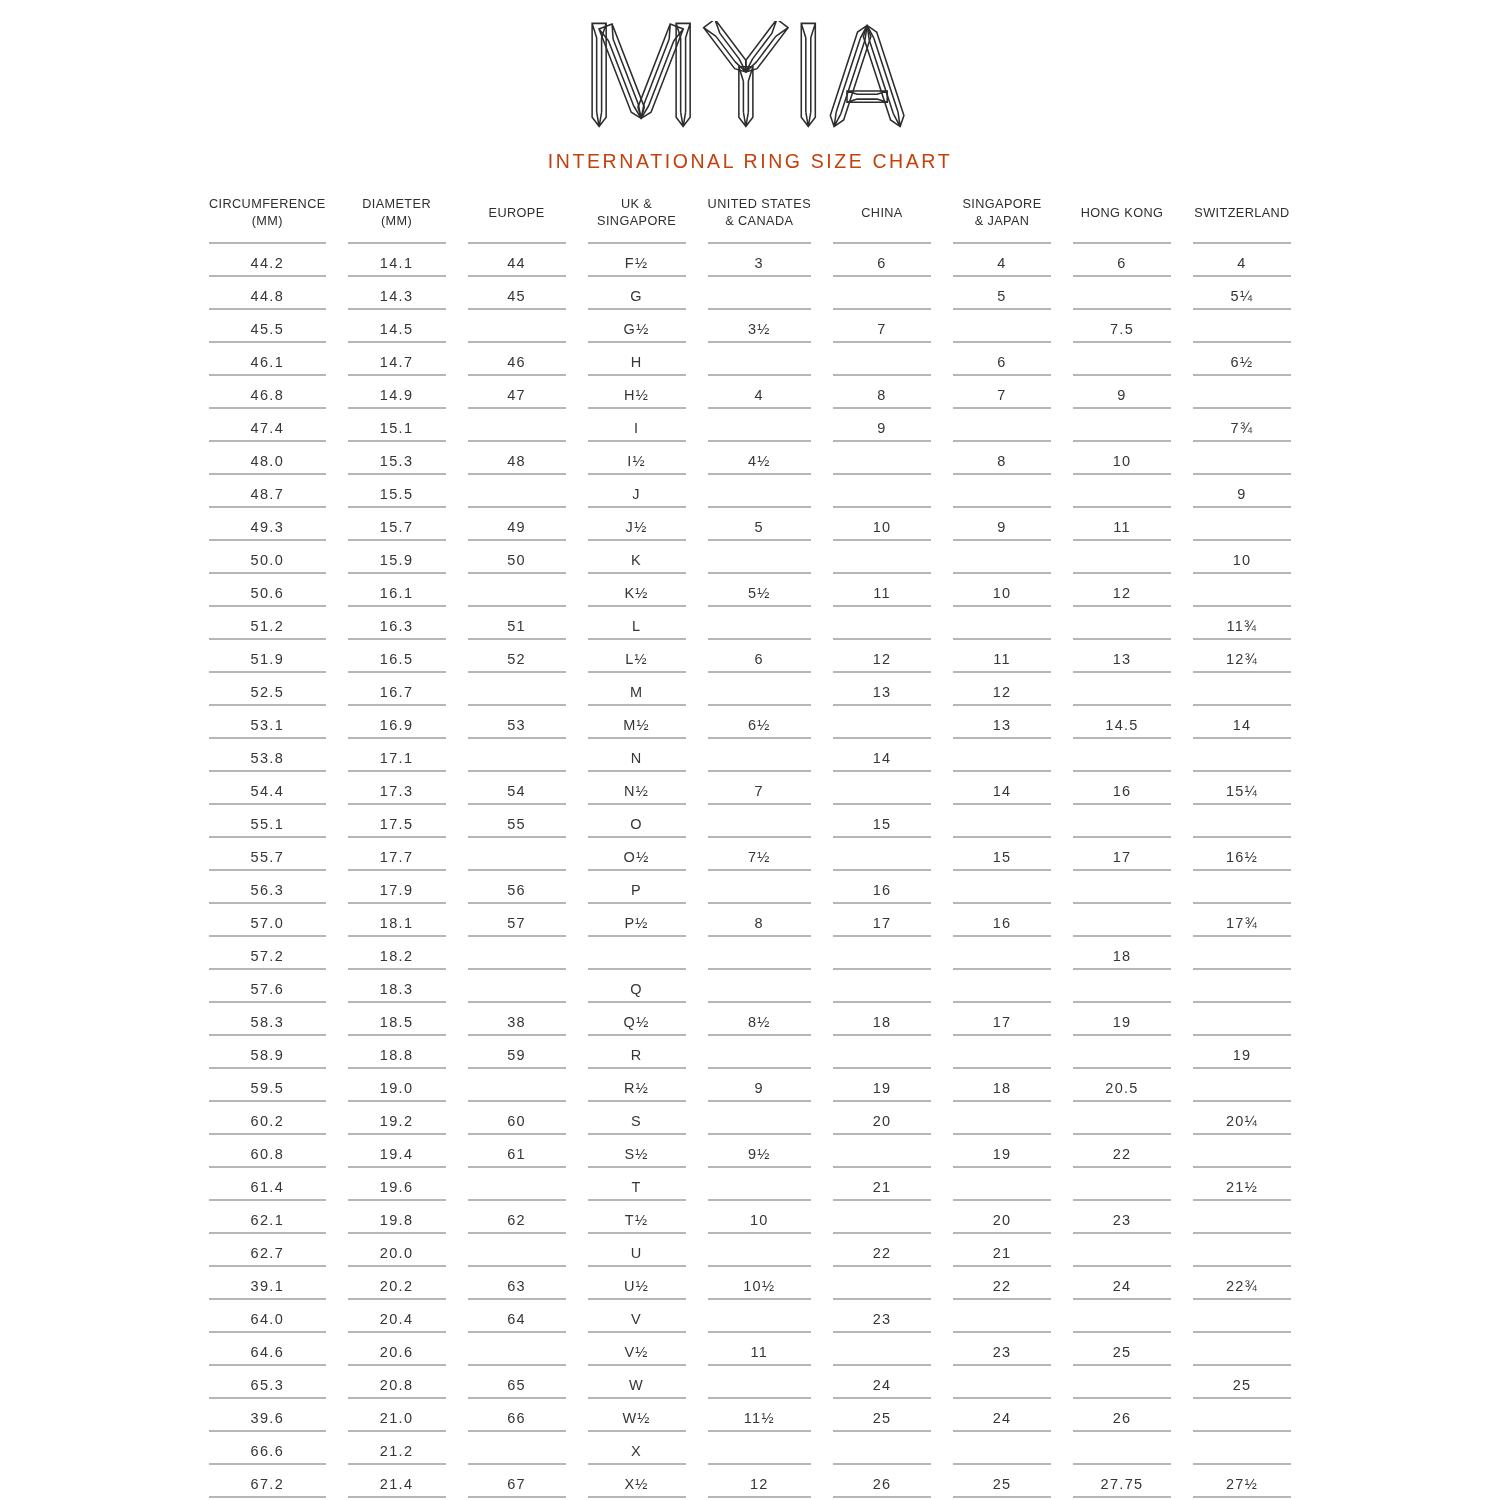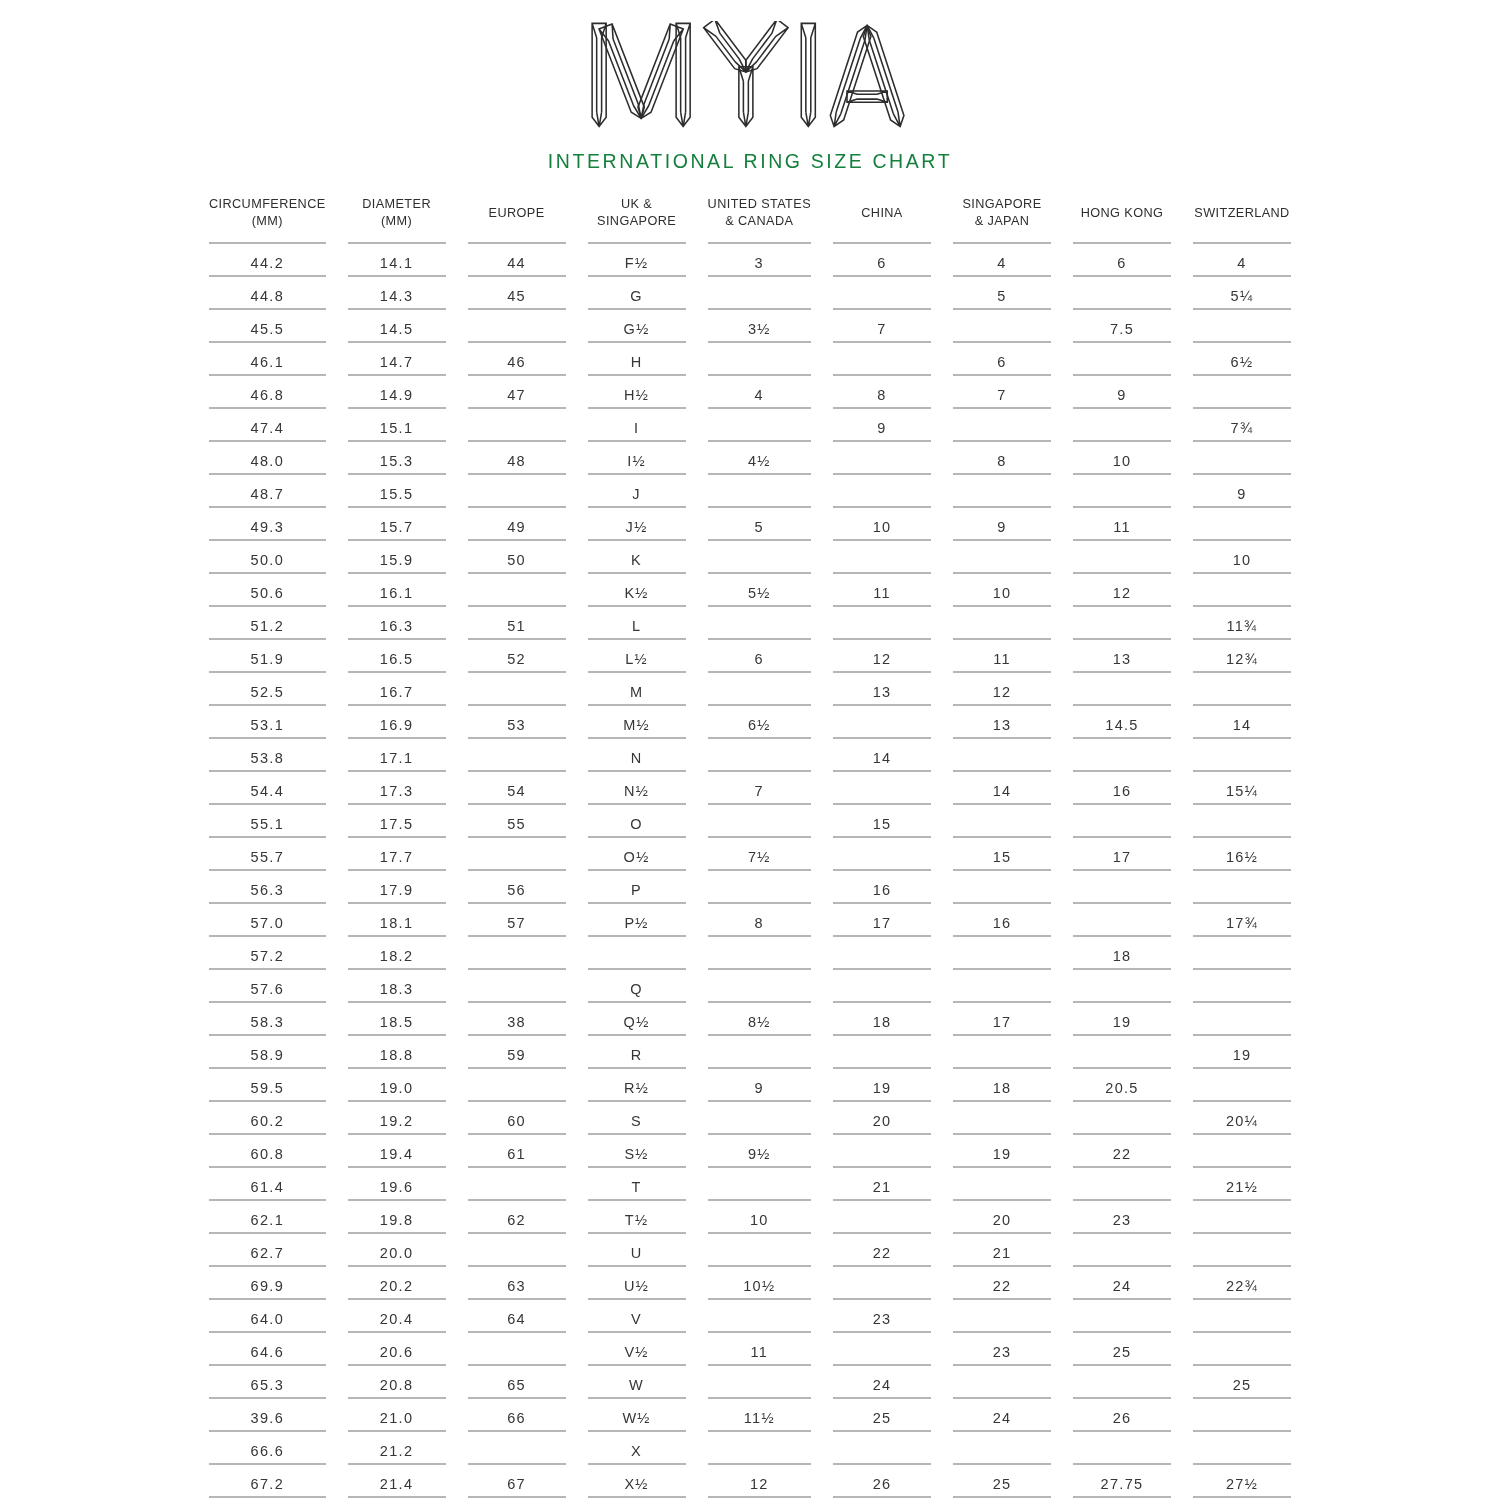--- a/index.html
+++ b/index.html
@@ -12,21 +12,21 @@
   .masthead { text-align:center; padding-top:21px; }
   .logo { display:inline-block; line-height:0; }
   .logo svg { width:324px; height:110px; }
   .sr-only {
     position:absolute; width:1px; height:1px; overflow:hidden;
     clip:rect(0 0 0 0); white-space:nowrap;
   }
   .title {
     margin:15px 0 0 0;
     font-size:19.5px; font-weight:400; letter-spacing:2.6px;
-    color:#15803d; text-align:center;
+    color:#c2410c; text-align:center;
   }
   table.size-table {
     margin:20px auto 0 auto;
     border-collapse:separate;
     border-spacing:22px 0;
     table-layout:fixed;
   }
   table.size-table th {
     width:98px; height:40px;
     vertical-align:middle;
@@ -442,21 +442,21 @@
           <td>20.0</td>
           <td></td>
           <td>U</td>
           <td></td>
           <td>22</td>
           <td>21</td>
           <td></td>
           <td></td>
         </tr>
         <tr>
-          <td>69.9</td>
+          <td>39.1</td>
           <td>20.2</td>
           <td>63</td>
           <td>U½</td>
           <td>10½</td>
           <td></td>
           <td>22</td>
           <td>24</td>
           <td>22¾</td>
         </tr>
         <tr>

